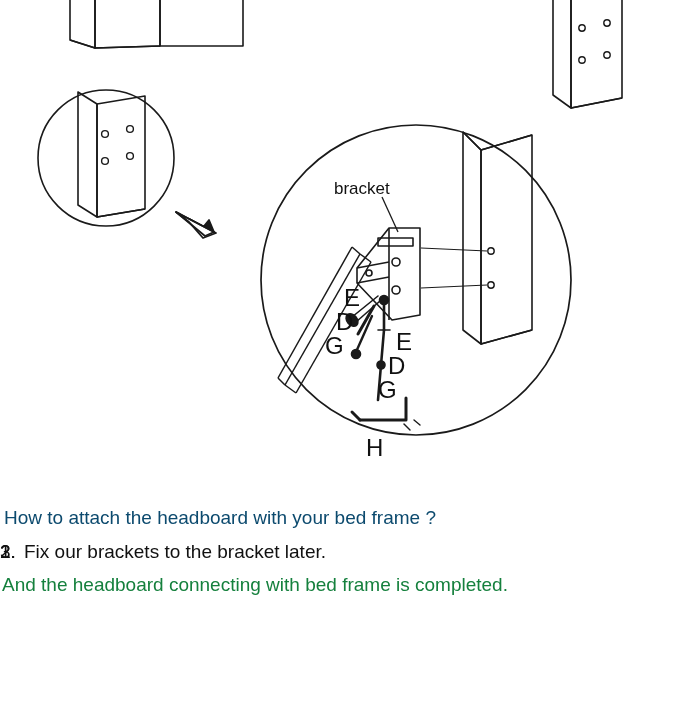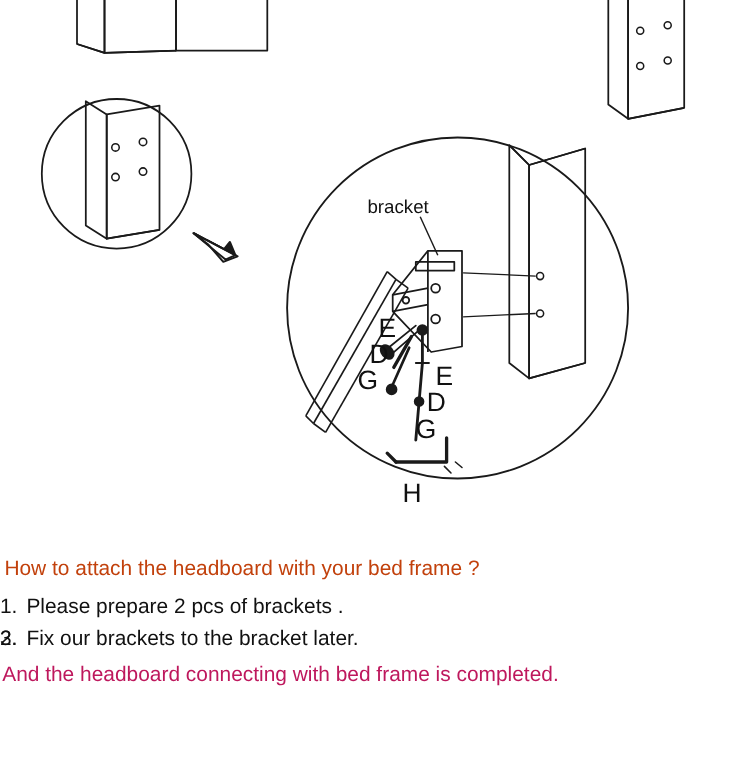--- a/index.html
+++ b/index.html
@@ -30,21 +30,21 @@
     fill: #111111;
   }
   #text-area {
     position: absolute;
     left: 0;
     top: 505px;
     width: 679px;
   }
   .question-line {
     font-size: 19px;
-    color: #c2410c;
+    color: #0c4a6e;
     margin: 0 0 8px 4px;
     line-height: 1.35;
   }
   ol.steps {
     list-style: none;
     margin: 0;
     padding: 0;
   }
   ol.steps li {
     font-size: 19px;
@@ -54,21 +54,21 @@
     padding-left: 24px;
     position: relative;
   }
   ol.steps li .num {
     position: absolute;
     left: 0;
     top: 0;
   }
   .closing-line {
     font-size: 19px;
-    color: #be185d;
+    color: #15803d;
     margin: 6px 0 0 2px;
     line-height: 1.35;
   }
 </style>
 </head>
 <body>
 
 <div id="diagram-area">
   <svg id="diagram-svg" width="679" height="500" viewBox="0 0 679 500" xmlns="http://www.w3.org/2000/svg">
 
@@ -193,21 +193,20 @@
     <text class="svg-label" x="366" y="456" font-size="24">H</text>
   </svg>
 </div>
 
 <div id="text-area">
   <p class="question-line">How to attach the headboard with your bed frame ?</p>
 
   <ol class="steps">
     <li>
       <span class="num">1.</span>
-      <span>Please prepare 2 pcs of brackets .</span>
     </li>
     <li>
       <span class="num">2.</span>
     </li>
     <li>
       <span class="num">3.</span>
       <span>Fix our brackets  to the bracket later.</span>
     </li>
   </ol>
 

